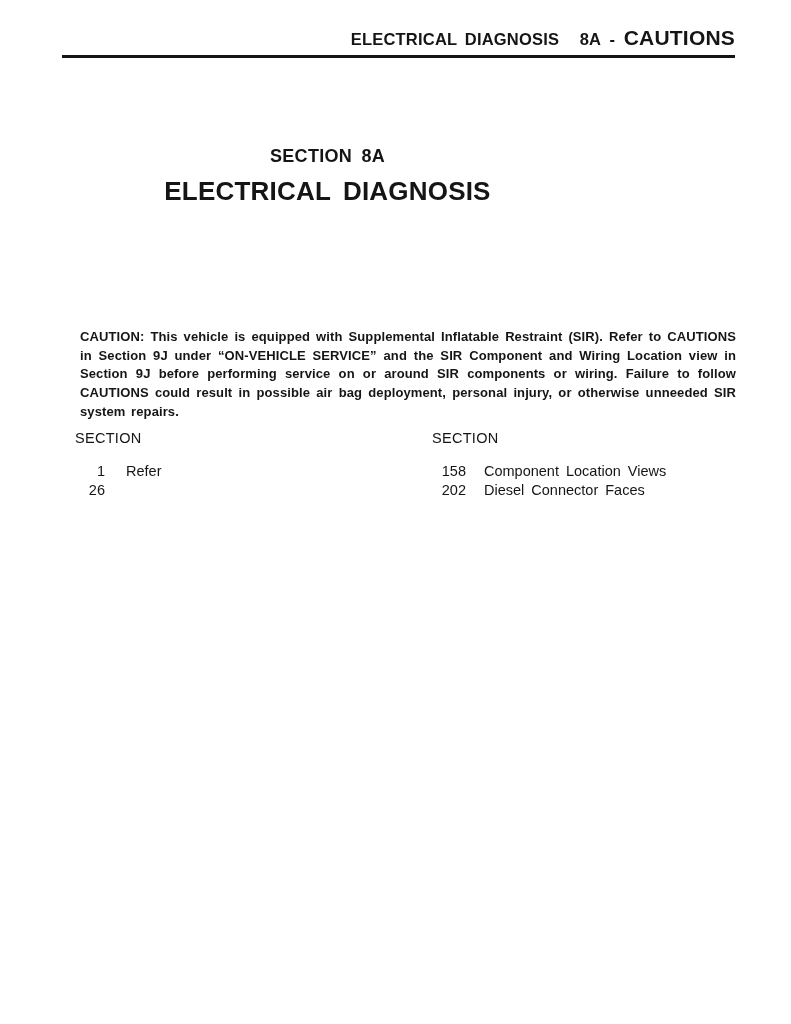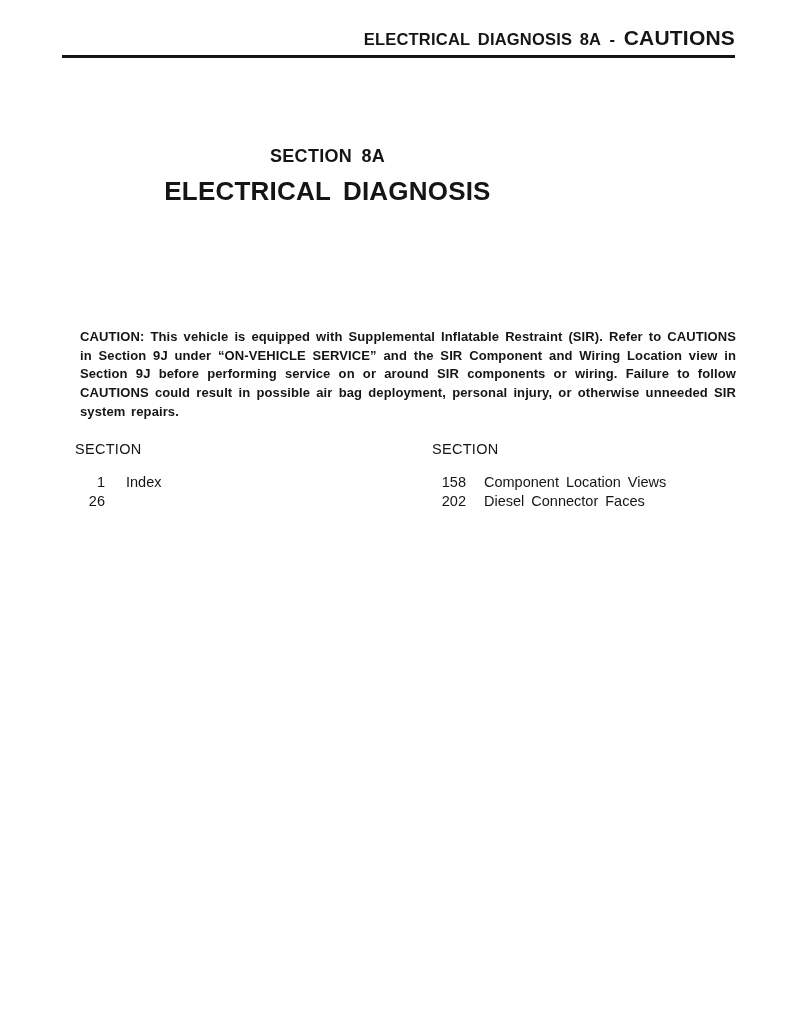--- a/index.html
+++ b/index.html
@@ -31,21 +31,21 @@
     font-weight: bold;
     border-bottom: 3px solid #151515;
     padding-bottom: 5px;
     white-space: nowrap;
   }
   .hdr-small {
     font-size: 16.5px;
     letter-spacing: 0.2px;
     word-spacing: 3px;
   }
-  .hdr-code { margin-left: 3px; text-align: right; }
+  .hdr-code { margin-left: 16px; text-align: right; }
   .hdr-dash { margin: 0 4px; }
   .hdr-large {
     font-size: 21px;
     letter-spacing: 0.2px;
   }
 
   
   .title-block {
     position: absolute;
     top: 146px;
@@ -84,21 +84,21 @@
     letter-spacing: 0.1px;
   }
 
   
   .sections {
     position: absolute;
     top: 430px;
     left: 0;
     width: 791px;
   }
-  .col { position: absolute; top: 0; margin-top: 11px; }
+  .col { position: absolute; top: 0; }
   .col-left  { left: 75px;  }
   .col-right { left: 432px; }
   .sec-header {
     font-size: 14.5px;
     letter-spacing: 0.3px;
     line-height: 17px;
   }
   .rows { margin-top: 15px; }
   .row {
     display: flex;
@@ -134,21 +134,21 @@
 
   <p class="caution">CAUTION: This vehicle is equipped with Supplemental Inflatable Restraint (SIR). Refer to CAUTIONS in Section 9J under “ON-VEHICLE SERVICE” and the SIR Component and Wiring Location view in Section 9J before performing service on or around SIR components or wiring. Failure to follow CAUTIONS could result in possible air bag deployment, personal injury, or otherwise unneeded SIR system repairs.</p>
 
   <div class="sections">
 
     <div class="col col-left">
       <div class="sec-header">SECTION</div>
       <div class="rows">
         <div class="row">
           <span class="num">1</span>
-          <span class="lbl">Index</span>
+          <span class="lbl">Refer</span>
         </div>
         <div class="row">
           <span class="num">26</span>
         </div>
       </div>
     </div>
 
     <div class="col col-right">
       <div class="sec-header">SECTION</div>
       <div class="rows">

